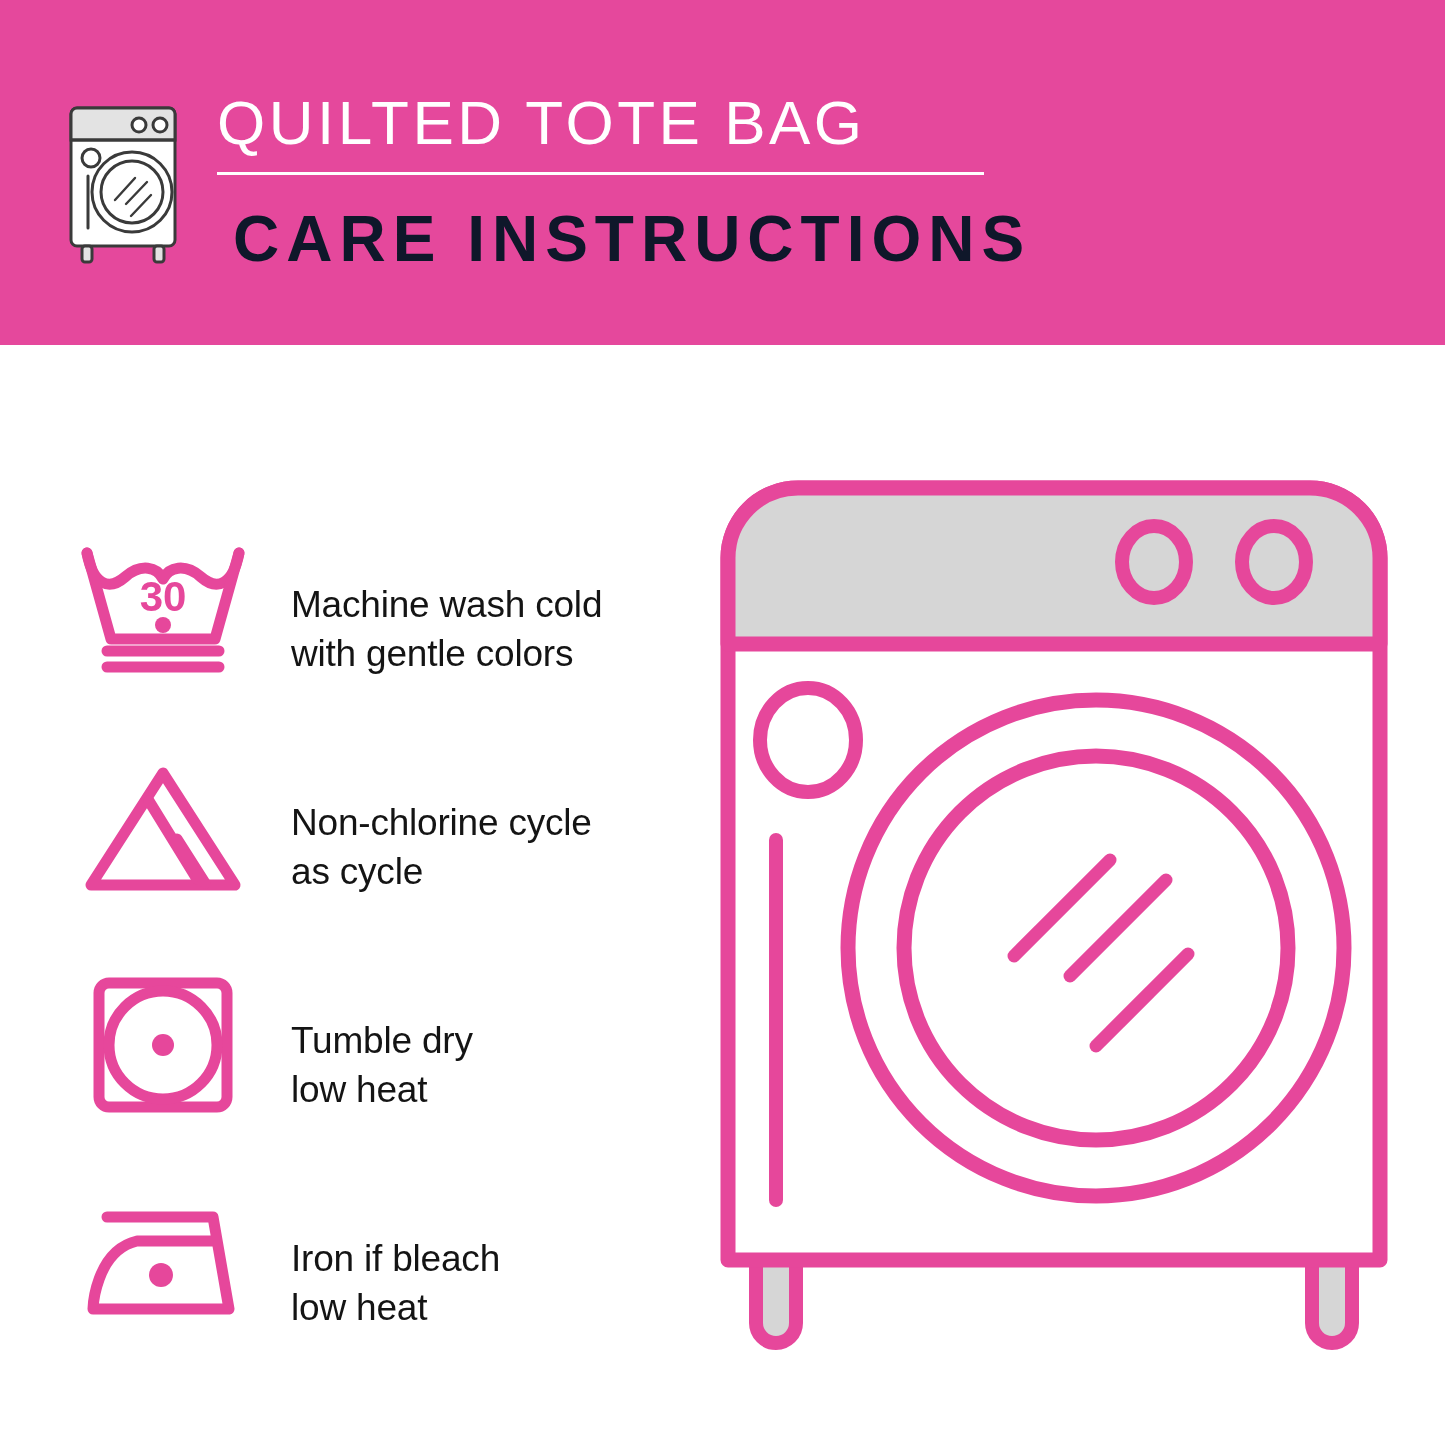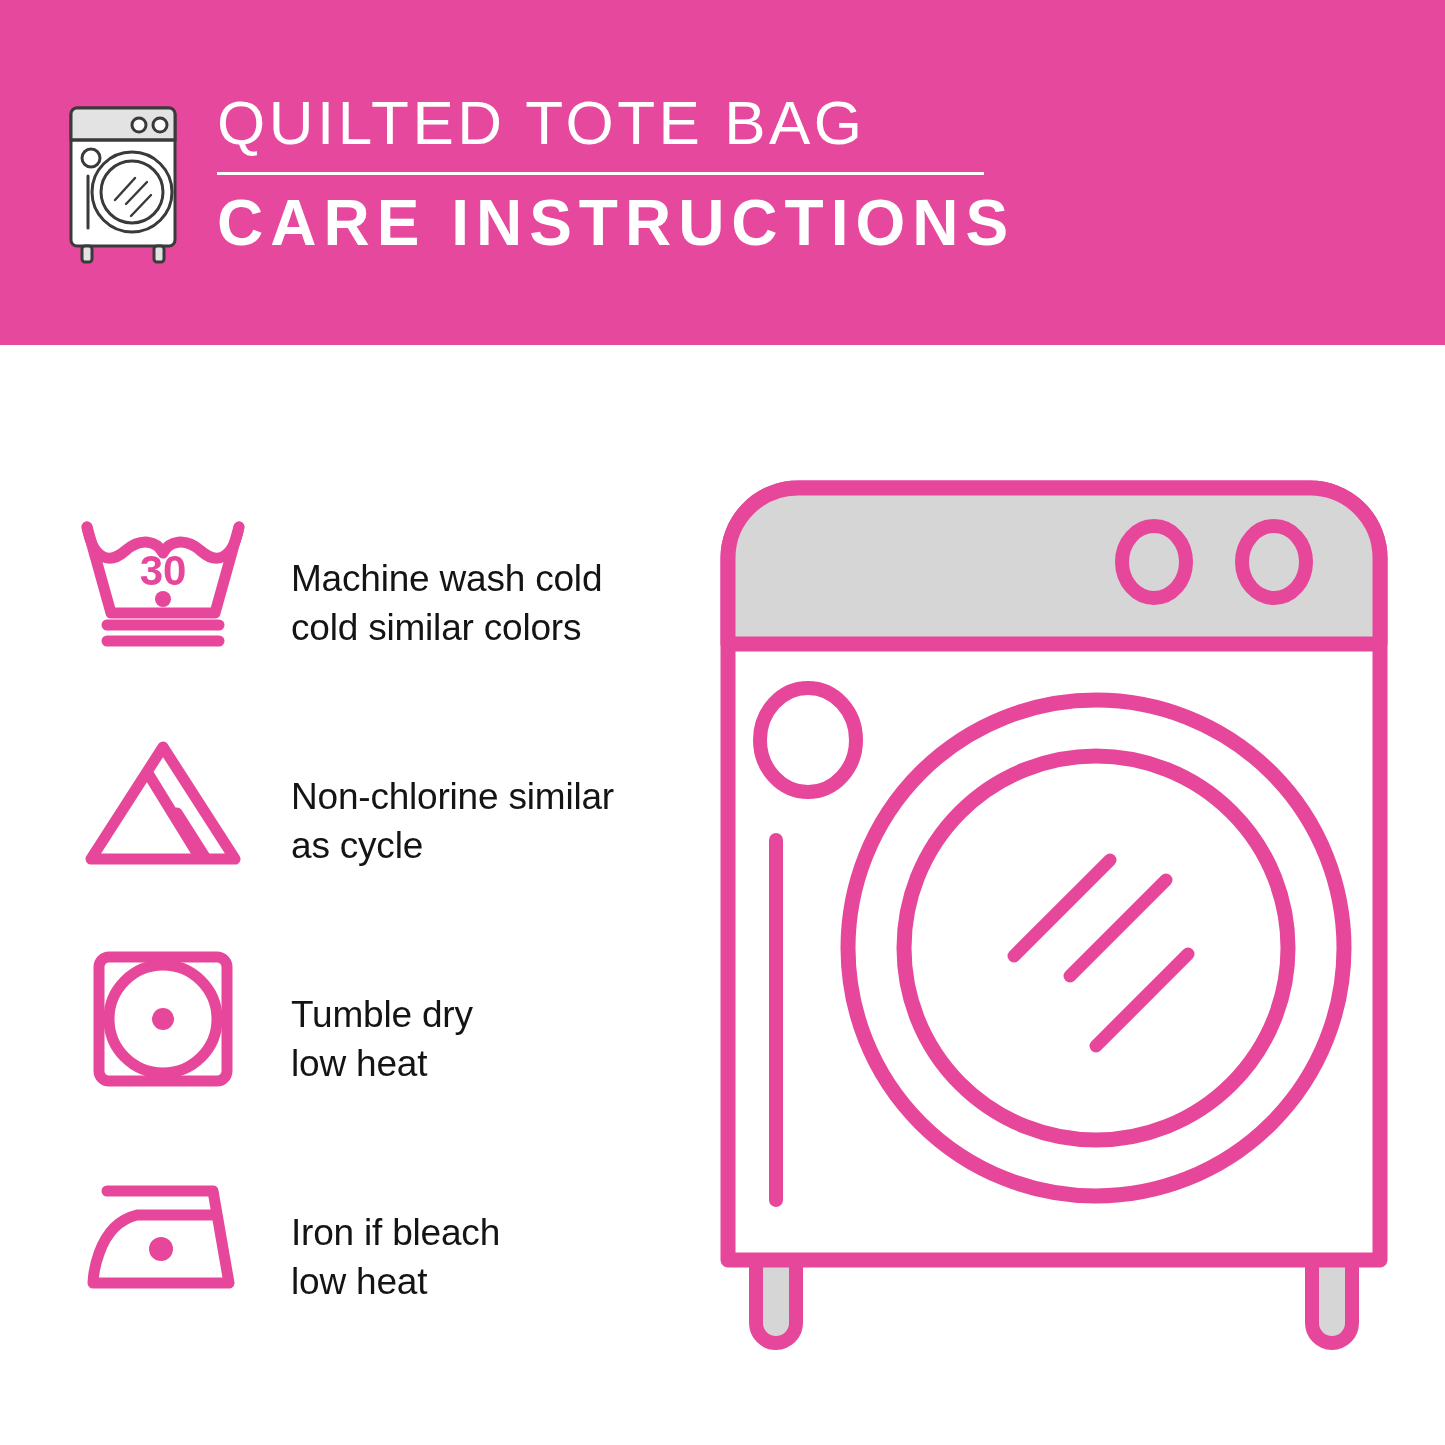--- a/index.html
+++ b/index.html
@@ -57,32 +57,32 @@
     width: 767px;
     height: 3px;
     background: #ffffff;
     margin: 18px 0 16px 4px;
   }
   .care-title {
     font-family: "Liberation Sans", sans-serif;
     font-size: 64px;
     font-weight: 700;
     letter-spacing: 7px;
-    color: #ffffff;
+    color: #0f172a;
     line-height: 1;
     white-space: nowrap;
-    margin: 0;
+    margin: 16px;
     padding: 0 0 0 4px;
   }
 
   
   .instructions {
     position: absolute;
     left: 60px;
-    top: 474px;
+    top: 500px;
     width: 640px;
   }
   .instruction-row {
     display: flex;
     align-items: center;
     height: 218px;
   }
   .symbol-cell {
     width: 205px;
     flex: 0 0 auto;
@@ -168,36 +168,36 @@
           <path d="M14 14 L 38 100 L 142 100 L 166 14"></path>
           <line x1="34" y1="112" x2="146" y2="112"></line>
           <line x1="34" y1="128" x2="146" y2="128"></line>
         </g>
         <text x="90" y="72" font-family="Liberation Sans, sans-serif" font-size="42" font-weight="700" fill="#E6479B" text-anchor="middle">30</text>
         <circle cx="90" cy="86" r="8" fill="#E6479B"></circle>
       </svg>
     </div>
     <div class="instruction-text">
       <div>Machine wash cold</div>
-      <div>cold similar colors</div>
+      <div>with gentle colors</div>
     </div>
   </div>
 
   <div class="instruction-row">
     <div class="symbol-cell">
       <svg viewBox="0 0 180 140" width="180" height="140" xmlns="http://www.w3.org/2000/svg">
         <g fill="none" stroke="#E6479B" stroke-width="11" stroke-linecap="round" stroke-linejoin="round">
           <path d="M90 16 L 162 128 L 18 128 Z"></path>
           <line x1="76" y1="44" x2="124" y2="122"></line>
           <line x1="104" y1="82" x2="132" y2="126"></line>
         </g>
       </svg>
     </div>
     <div class="instruction-text">
-      <div>Non-chlorine similar</div>
+      <div>Non-chlorine cycle</div>
       <div>as cycle</div>
     </div>
   </div>
 
   <div class="instruction-row">
     <div class="symbol-cell">
       <svg viewBox="0 0 180 140" width="180" height="140" xmlns="http://www.w3.org/2000/svg">
         <g fill="none" stroke="#E6479B" stroke-width="11" stroke-linejoin="round">
           <rect x="26" y="8" width="128" height="124" rx="10" ry="10"></rect>
           <circle cx="90" cy="70" r="54"></circle>

